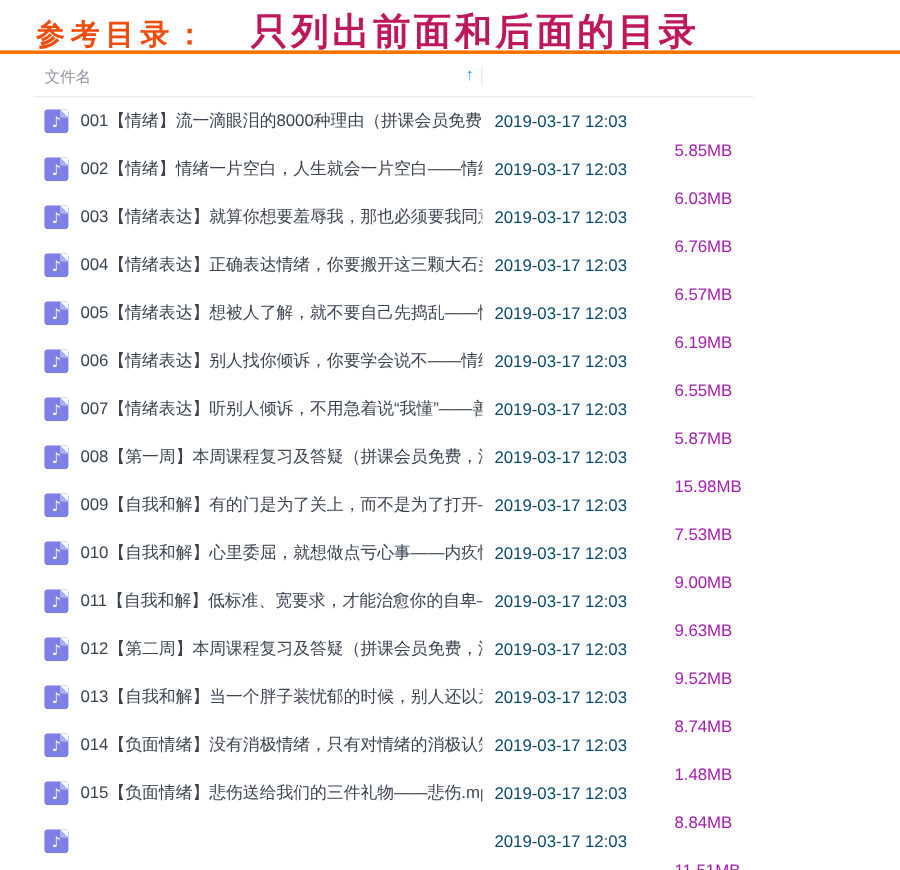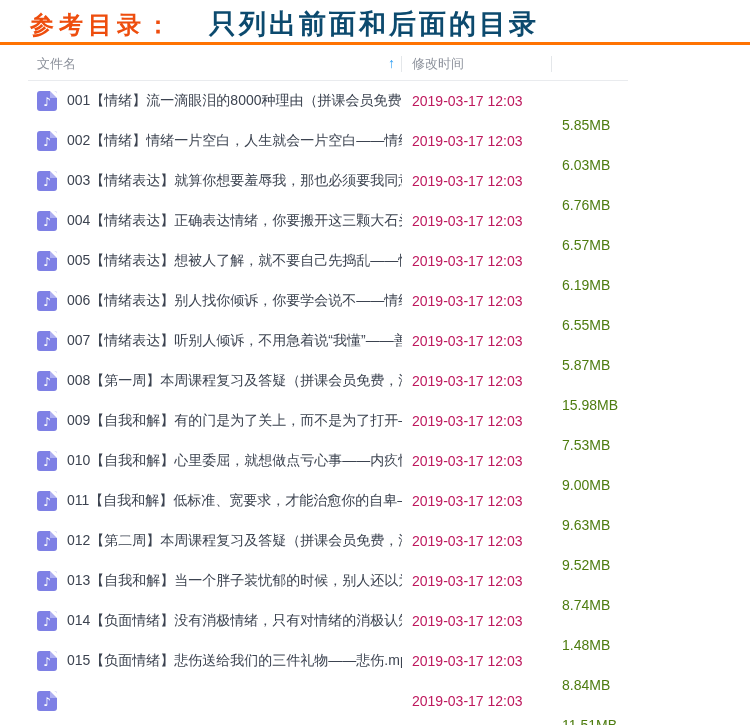--- a/index.html
+++ b/index.html
@@ -4,41 +4,41 @@
 <style>
   * { margin:0; padding:0; box-sizing:border-box; }
   html,body { width:750px; height:725px; background:#ffffff; overflow:hidden;
               font-family:"Liberation Sans","DejaVu Sans",sans-serif; }
 
   
   .banner { display:flex; align-items:baseline; padding:6px 17px 2px 30px; height:42px; }
   .banner-label { font-family:"Liberation Serif","DejaVu Serif",serif; font-weight:bold;
                   font-size:24px; letter-spacing:5px; color:#ee4d0d; }
   .banner-note  { font-family:Liberation Sans, sans-serif; font-weight:bold;
-                  font-size:27px; letter-spacing:3px; color:#0c4a6e; margin-left:34px; }
+                  font-size:31px; letter-spacing:3px; color:#be185d; margin-left:34px; }
   .banner-rule  { width:750px; height:3px; background:#ff7302; border:none; }
 
   
   .table { margin:2px 0 0 28px; width:600px; }
 
   .thead { display:flex; height:34px; align-items:center;
            border-bottom:1px solid #e9ebee; color:#8d929c; font-size:13px;font-family:Liberation Serif, serif; }
   .th { position:relative; height:100%; display:flex; align-items:center; }
   .th-name { width:374px; padding-left:9px; justify-content:space-between; }
   .th-time { width:150px; padding-left:10px; }
   .th-size { width:76px;  padding-left:10px; }
   .th-name::after, .th-time::after {
     content:""; position:absolute; right:0; top:50%; transform:translateY(-50%);
     width:1px; height:16px; background:#e4e7ea; }
   .sort-arrow { color:#2a9df4; font-size:14px; font-weight:bold; margin-right:7px; cursor:pointer; }
 
   .row { display:flex; height:40px; align-items:center; font-size:14px; cursor:pointer; }
   .cell-name { width:374px; padding-left:9px; display:flex; align-items:center; overflow:hidden; }
-  .cell-time { width:150px; padding-left:10px; color:#be185d; }
-  .cell-size { width:76px;  padding-left:10px; color:#4d7c0f;margin-top:47px; }
+  .cell-time { width:150px; padding-left:10px; color:#0c4a6e; }
+  .cell-size { width:76px;  padding-left:10px; color:#a21caf;margin-top:47px; }
 
   .fname { color:#3c4350; margin-left:10px; white-space:nowrap; overflow:hidden; }
 
   
   .file-icon { position:relative; flex:0 0 20px; width:20px; height:20px;
                background:#7e80e5; border-radius:3px; overflow:hidden; }
   .file-icon .fold { position:absolute; top:0; right:0; width:0; height:0;
                      border-bottom:7px solid #aeaff1; border-right:7px solid #ffffff; }
   .file-icon .note { position:absolute; left:0; top:0; width:100%; height:100%;
                      display:flex; align-items:center; justify-content:center;
@@ -53,23 +53,20 @@
   <span class="banner-note">只列出前面和后面的目录</span>
 </div>
 <div class="banner-rule"></div>
 
 <div class="table">
   <div class="thead">
     <div class="th th-name">
       <span>文件名</span>
       <span class="sort-arrow">↑</span>
     </div>
-    <div class="th th-time">
-      <span>修改时间</span>
-    </div>
   </div>
   <div class="tbody" id="rows">
   <div class="row">
     <div class="cell-name">
       <span class="file-icon">
         <i class="fold"></i>
         <span class="note">♪</span>
       </span>
       <span class="fname">001【情绪】流一滴眼泪的8000种理由（拼课会员免费，添...</span>
     </div>

